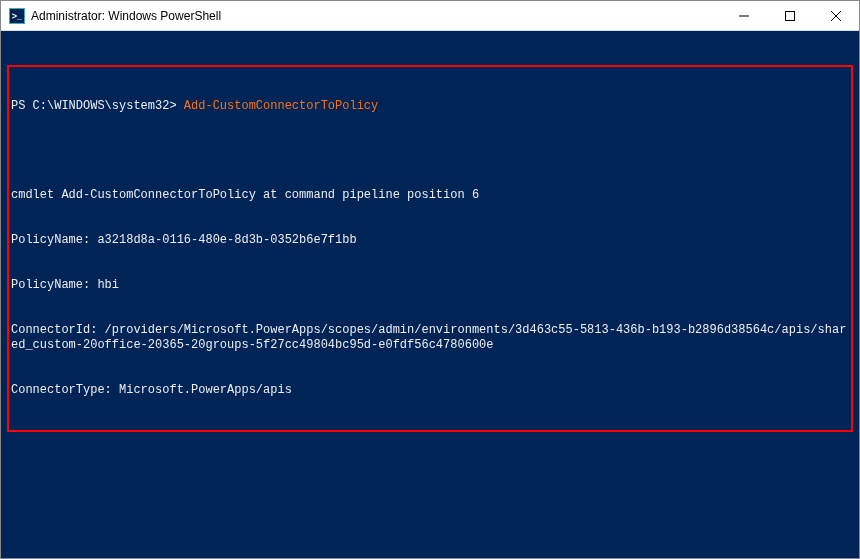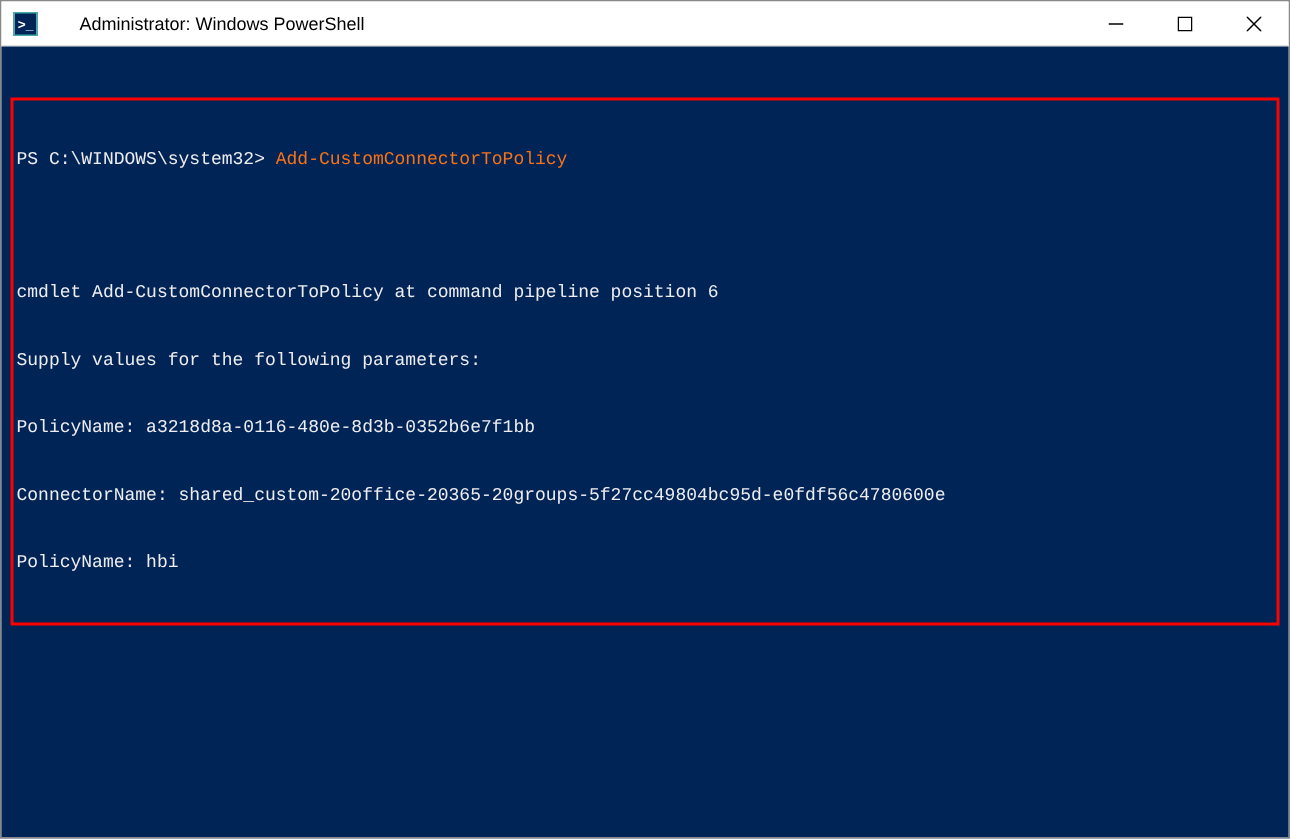--- a/index.html
+++ b/index.html
@@ -28,21 +28,21 @@
     font-family: 'Segoe UI', Tahoma, sans-serif;
     font-size: 12px;
   }
   .titlebar .icon {
     width: 16px; height: 16px; margin-left: 8px; margin-right: 6px;
     background: #012456;
     display: inline-flex; align-items: center; justify-content: center;
     color: #fff; font-size: 9px; font-weight: bold;
     border: 1px solid #4aa;
   }
-  .titlebar .title { flex: 0 0 auto; color: #000; margin-left: 22px; }
+  .titlebar .title { flex: 0 0 auto; color: #000; }
   .titlebar .spacer { flex: 1; }
   .titlebar .winbtn {
     width: 46px; height: 29px;
     display: inline-flex; align-items: center; justify-content: center;
     color: #000; font-size: 11px;
   }
   .terminal {
     flex: 1;
     background: #012456;
     color: #eeedf0;
@@ -86,24 +86,24 @@
           <line x1="10" y1="0" x2="0" y2="10" stroke="#000" stroke-width="1"></line>
         </svg>
     </span>
   </div>
 
   <div class="terminal">
     <div class="box1">
       <div class="prompt"><span class="path">PS C:\WINDOWS\system32&gt; </span><span class="cmd">Add-CustomConnectorToPolicy</span></div>
       <div class="blankline"></div>
       <div>cmdlet Add-CustomConnectorToPolicy at command pipeline position 6</div>
-      <div>Supply values for the following parameters:</div>
       <div>PolicyName: a3218d8a-0116-480e-8d3b-0352b6e7f1bb</div>
-      <div>ConnectorName: shared_custom-20office-20365-20groups-5f27cc49804bc95d-e0fdf56c4780600e</div>
       <div>PolicyName: hbi</div>
+      <div>ConnectorId: /providers/Microsoft.PowerApps/scopes/admin/environments/3d463c55-5813-436b-b193-b2896d38564c/apis/shared_custom-20office-20365-20groups-5f27cc49804bc95d-e0fdf56c4780600e</div>
+      <div>ConnectorType: Microsoft.PowerApps/apis</div>
     </div>
 
     
 
     
 
     
     
     
     

